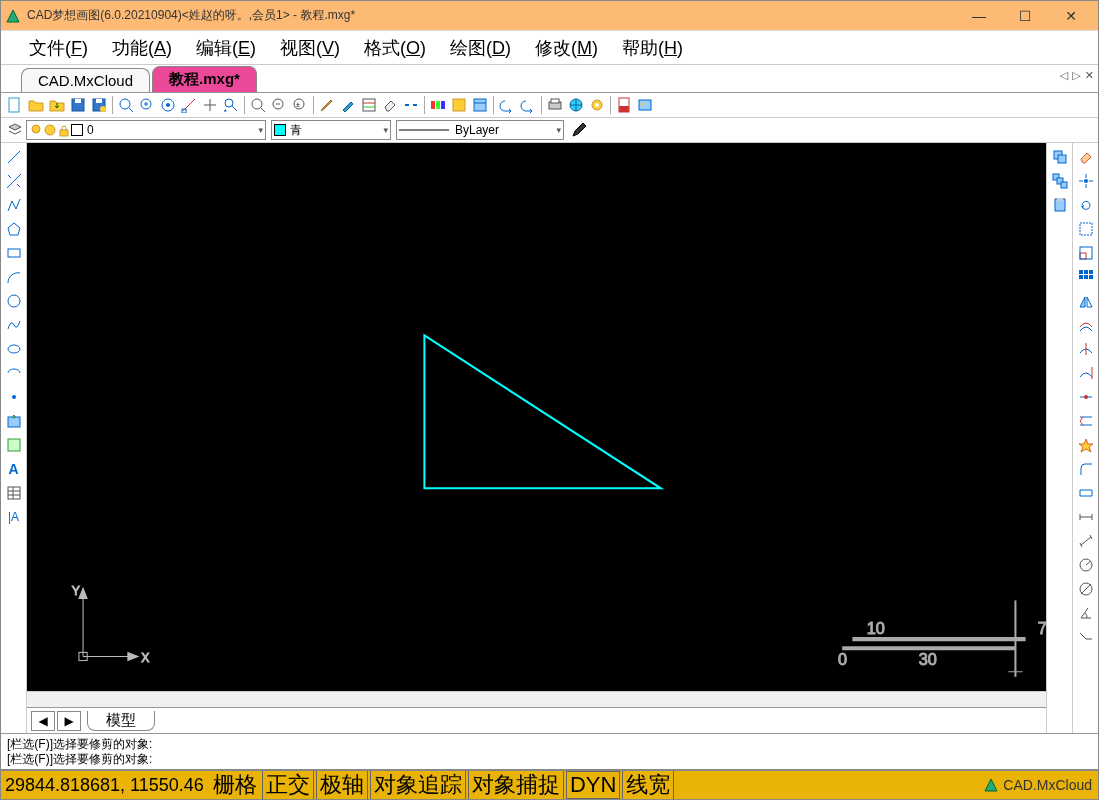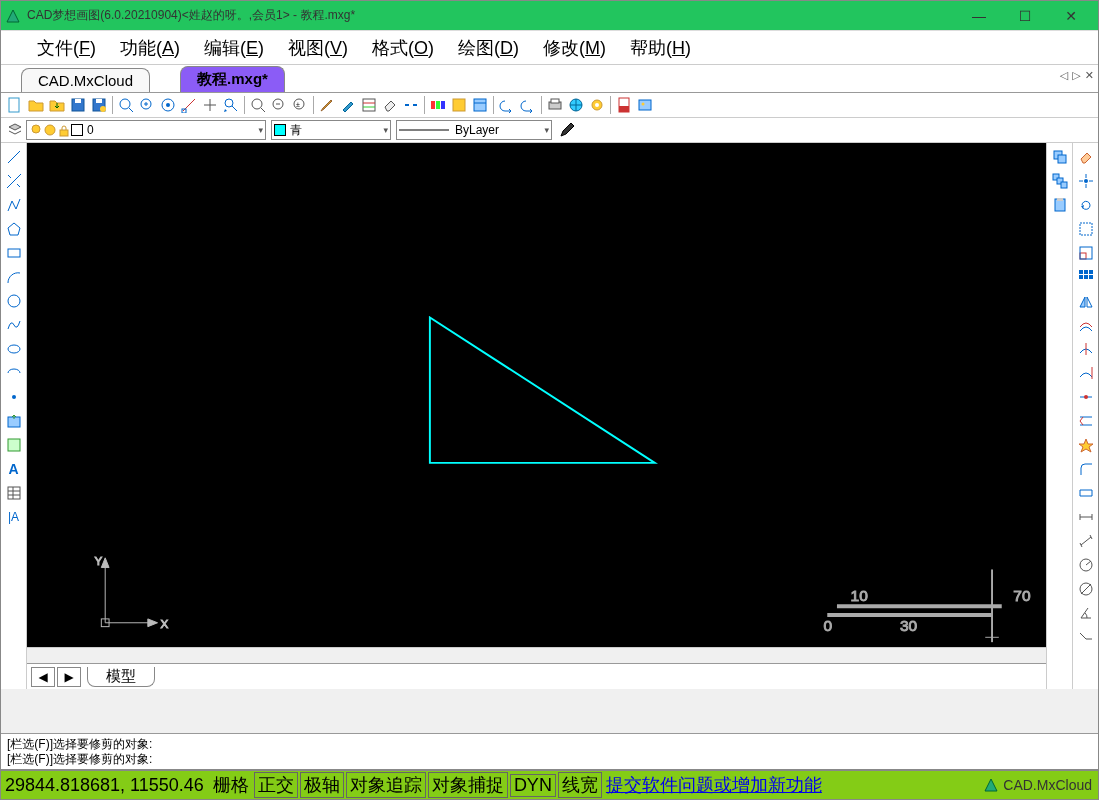--- a/index.html
+++ b/index.html
@@ -1,33 +1,33 @@
 <!DOCTYPE html>
 <html><head>
 <meta charset="utf-8">
 <style>
 * { box-sizing: border-box; margin: 0; padding: 0; font-family: "Microsoft YaHei", sans-serif; }
 body { width: 1099px; height: 800px; background: #f0f0f0; overflow: hidden; display: flex; flex-direction: column; border: 1px solid #888; }
 
 
-.titlebar { height: 30px; display: flex; align-items: center; padding: 0 4px; background: #22c55e; border-bottom: 1px solid #ddd; }
+.titlebar { height: 30px; display: flex; align-items: center; padding: 0 4px; background: #fdba74; border-bottom: 1px solid #ddd; }
 .titlebar .app-icon { width:16px; height:16px; margin-right:6px; display:flex; align-items:center; justify-content:center; }
 .titlebar .title { font-size: 12px; color: #333; flex:1; }
 .titlebar .win-controls { display:flex; }
 .titlebar .win-btn { width: 46px; height: 30px; display:flex; align-items:center; justify-content:center; font-size:14px; color:#333; }
 
 
-.menubar { height: 34px; display:flex; align-items:center; padding: 0 24px; background:#fff; border-bottom:1px solid #ccc; }
+.menubar { height: 34px; display:flex; align-items:center; padding: 0 16px; background:#fff; border-bottom:1px solid #ccc; }
 .menubar .menu-item { font-size: 18px; padding: 2px 12px; color:#000; }
 .menubar .menu-item u { text-decoration: underline; }
 
 
 .doc-tabs { height: 28px; display:flex; align-items:flex-end; background:#fff; border-bottom:1px solid #999; padding-left:20px; position:relative; }
 .doc-tab { padding: 3px 16px; font-size:15px; border:1px solid #888; border-bottom:none; border-radius:8px 8px 0 0; background:#f8f8f8; margin-right:2px; position:relative; }
-.doc-tab.active { background:#8b5cf6; font-weight:bold; z-index:2;margin-left:28px; }
+.doc-tab.active { background:#ec4899; font-weight:bold; z-index:2; }
 .doc-tabs .tab-nav { position:absolute; right:4px; top:4px; font-size:11px; color:#555; display:flex; gap:4px; }
 
 
 .toolbar { display:flex; align-items:center; padding:2px 4px; background:#fff; border-bottom:1px solid #ccc; gap:1px; }
 .toolbar .tb-btn { width:20px; height:20px; display:flex; align-items:center; justify-content:center; }
 .toolbar .tb-sep { width:1px; height:18px; background:#aaa; margin:0 2px; }
 .layer-dd { display:flex; align-items:center; border:1px solid #888; height:20px; font-size:12px; padding:0 2px; background:#fff; }
 .layer-dd .dd-arrow { margin-left:auto; font-size:9px; color:#555; }
 .color-sw { width:12px; height:12px; border:1px solid #000; }
 
@@ -39,27 +39,27 @@
 
 .canvas-wrap { flex:1; display:flex; flex-direction:column; background:#fff; }
 .canvas { flex:1; background:#000; position:relative; overflow:hidden; }
 .canvas svg { position:absolute; inset:0; width:100%; height:100%; }
 
 .layout-tabs { height:26px; display:flex; align-items:center; border-top:1px solid #999; background:#fff; padding-left:4px; }
 .layout-tabs .nav-btn { width:24px; height:20px; border:1px solid #888; display:flex; align-items:center; justify-content:center; font-size:12px; margin-right:2px; }
 .layout-tabs .lt-tab { padding:0 18px; border:1px solid #888; border-top:none; border-radius:0 0 8px 8px; font-size:15px; background:#fff; margin-left:4px; }
 
 
-.cmdarea { height:36px; border-top:1px solid #999; background:#fff; padding:2px 6px; font-size:12px; overflow:hidden; display:flex; flex-direction:column; justify-content:center;margin-top:44px; }
+.cmdarea { height:36px; border-top:1px solid #999; background:#fff; padding:2px 6px; font-size:12px; overflow:hidden; display:flex; flex-direction:column; justify-content:center; }
 .cmdarea div { line-height:15px; white-space:nowrap; }
 
 
-.statusbar { height:30px; border-top:2px solid #888; background:#84cc16; display:flex; align-items:center; font-size:18px; white-space:nowrap; overflow:hidden; }
+.statusbar { height:30px; border-top:2px solid #888; background:#eab308; display:flex; align-items:center; font-size:18px; white-space:nowrap; overflow:hidden; }
 .statusbar .coord { padding:0 4px; }
-.statusbar .st-btn { border:1px solid #666; padding:0 3px; margin-left:2px; font-size:18px; }
+.statusbar .st-btn { border:1px solid #666; padding:0 3px; margin-left:2px; font-size:22px; }
 .statusbar .link { color:#0000ee; text-decoration:underline; font-size:18px; margin-left:4px; }
 .statusbar .brand { margin-left:auto; padding:0 6px; display:flex; align-items:center; gap:4px; font-size:14px; color:#333; }
 
 .scrollbar-h { height:16px; background:#f0f0f0; border-top:1px solid #ccc; }
 </style>
 </head>
 <body>
 
 <div class="titlebar">
   <span class="app-icon">
@@ -297,21 +297,21 @@
       </svg>
     <span class="color-sw" style="background:#fff"></span>
     <span style="margin-left:4px">0</span>
     <span class="dd-arrow">▾</span>
   </div>
   <div class="layer-dd" style="width:120px;margin-left:4px">
     <span class="color-sw" style="background:#00ffff"></span>
     <span style="margin-left:4px">青</span>
     <span class="dd-arrow">▾</span>
   </div>
-  <div class="layer-dd" style="width:156px;margin-left:4px;justify-content:flex-end">
+  <div class="layer-dd" style="width:168px;margin-left:4px;justify-content:flex-end">
     <svg width="50" height="8">
         <line x1="0" y1="4" x2="50" y2="4" stroke="#000"></line>
       </svg>
     <span style="margin:0 6px">ByLayer</span>
     <span class="dd-arrow">▾</span>
   </div>
   <div class="tb-btn" style="margin-left:4px">
       <svg width="16" height="16">
         <path d="M2 14l2-5l8-8l3 3l-8 8z" fill="#333" stroke="#000"></path>
       </svg>
@@ -605,20 +605,19 @@
 
 <div class="statusbar">
   <span class="coord">29844.818681,  11550.46</span>
   <span class="st-btn" style="border:none">栅格</span>
   <span class="st-btn">正交</span>
   <span class="st-btn">极轴</span>
   <span class="st-btn">对象追踪</span>
   <span class="st-btn">对象捕捉</span>
   <span class="st-btn">DYN</span>
   <span class="st-btn">线宽</span>
-  <a href="#" class="link">提交软件问题或增加新功能</a>
   <span class="brand">
     <svg width="16" height="16">
         <polygon points="2,14 8,2 14,14" fill="#2a7" stroke="#063"></polygon>
       </svg>
     <span>CAD.MxCloud</span>
   </span>
 </div>
 
 </body></html>

